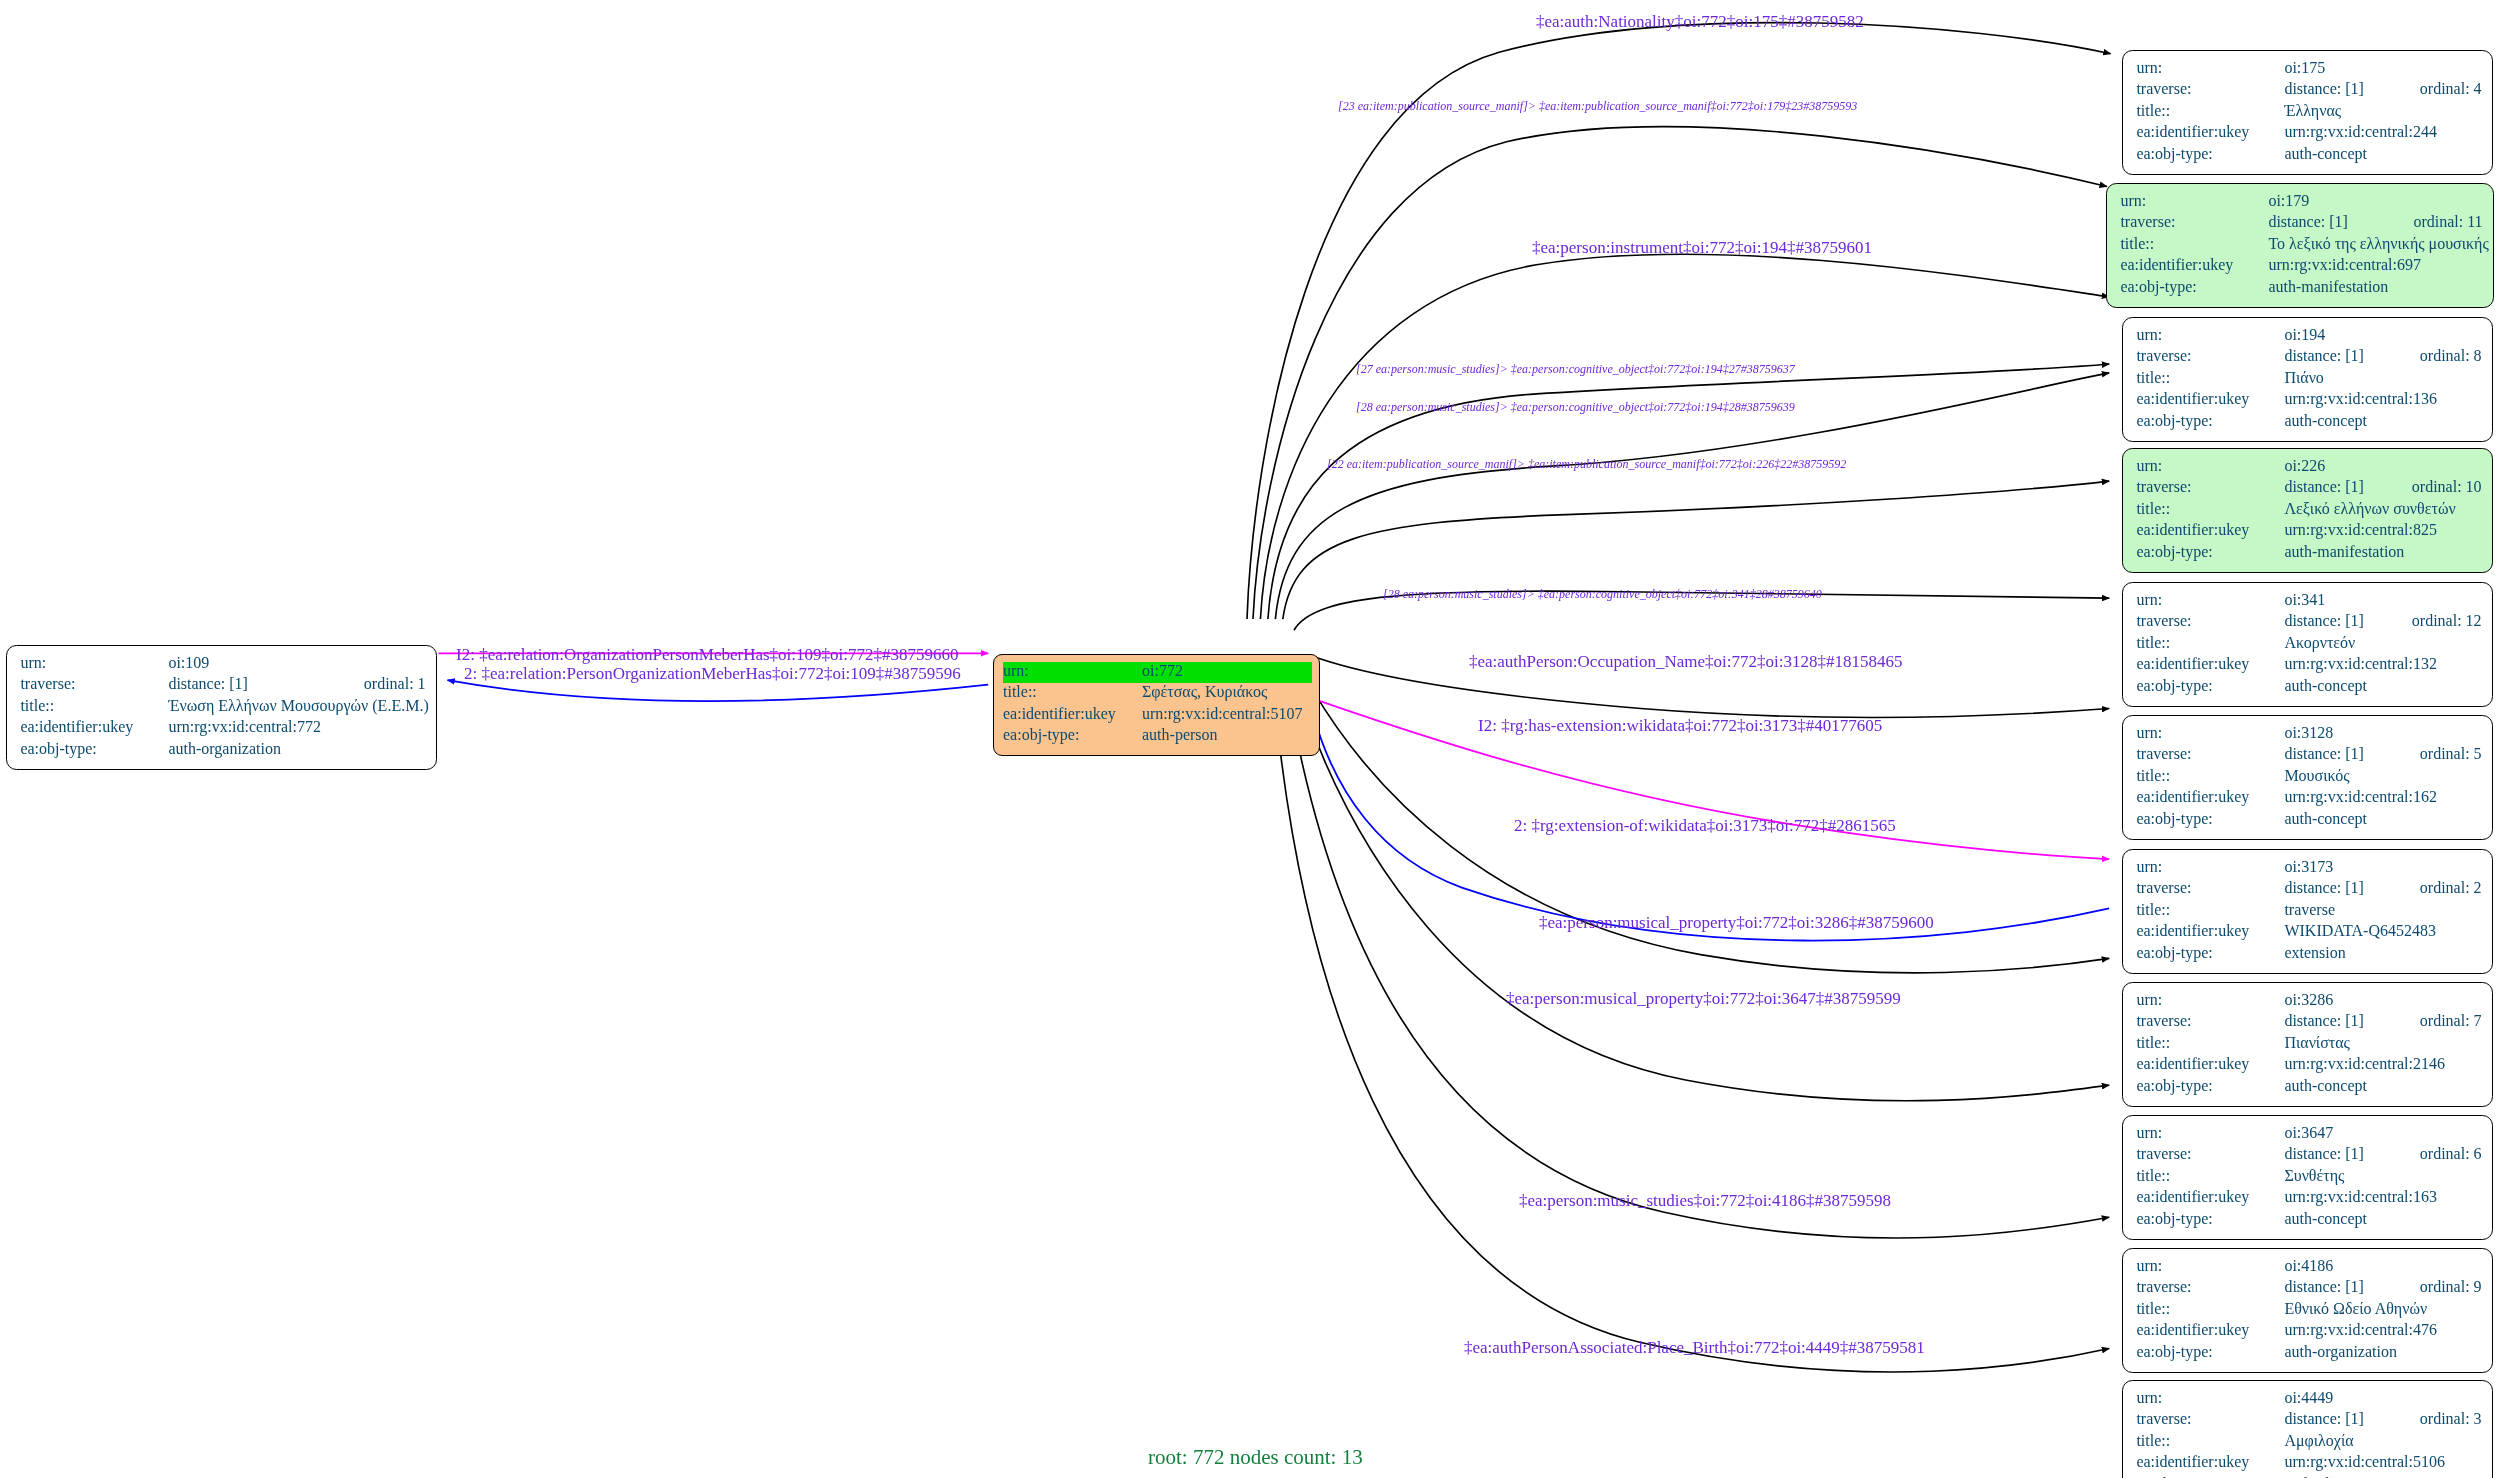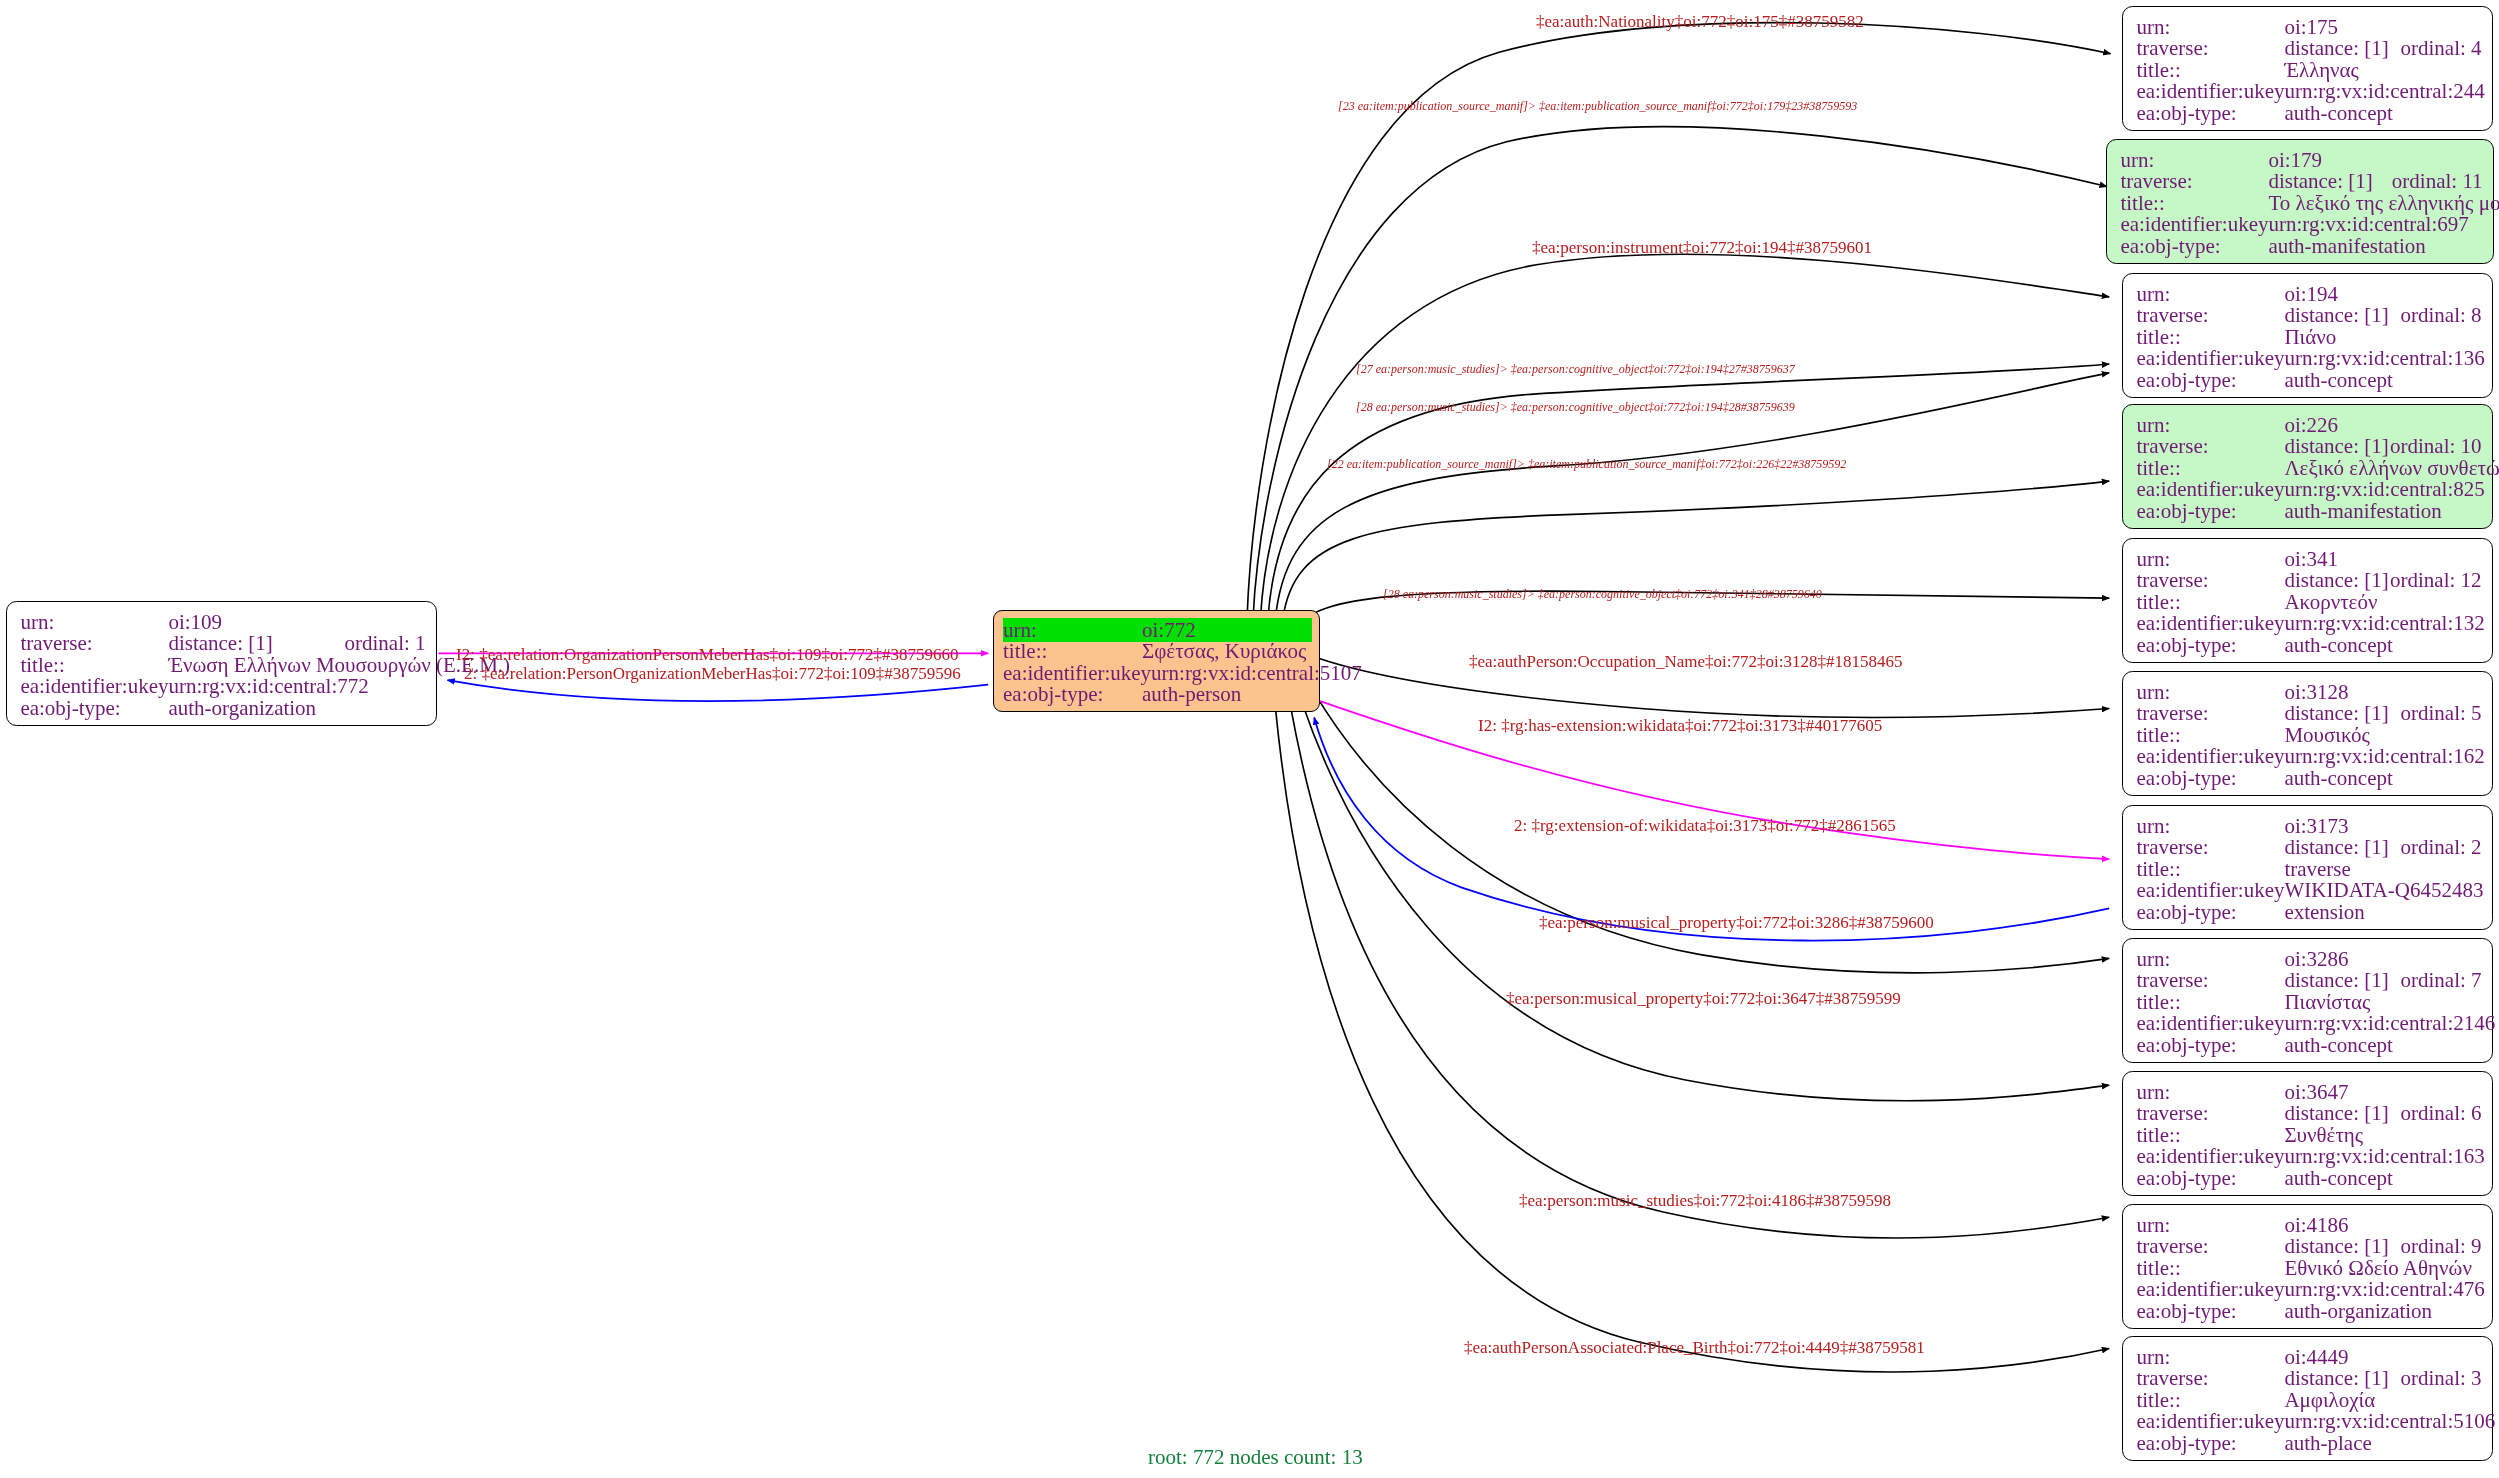--- a/index.html
+++ b/index.html
@@ -26,24 +26,25 @@
     pointer-events: none;
   }
   
   .node {
     position: absolute;
     box-sizing: border-box;
     border: 1.5px solid #000000;
     border-radius: 10.4px;
     background: #ffffff;
     padding: 7.5px 10.4px 7.5px 13.4px;
-    font-size: 21px;
+    font-size: 16px;
     line-height: 1.18;
-    color: #701a75;
+    color: #0c4a6e;
     white-space: nowrap;
+    margin-top: 44px;
   }
   .node.green { background: #c6f7c6; }
   .node.root  { background: #fbc38e; border-radius: 9px; }
   .row {
     display: flex;
     align-items: baseline;
     height: 21.6px;
   }
   .k {
     display: inline-block;
@@ -58,21 +59,21 @@
     background: #00e000;
   }
   .node.root .row.hl .k,
   .node.root .row.hl .v { background: #00e000; }
   .node.root .k { min-width: 139px; }
 
   
   .elabel {
     position: absolute;
     font-size: 17px;
-    color: #b91c1c;
+    color: #6d28d9;
     white-space: nowrap;
     line-height: 1;
   }
   .elabel.small { font-size: 12px; font-style: italic; }
 
   
   #footer {
     position: absolute;
     font-size: 21px;
     color: #15803d;

